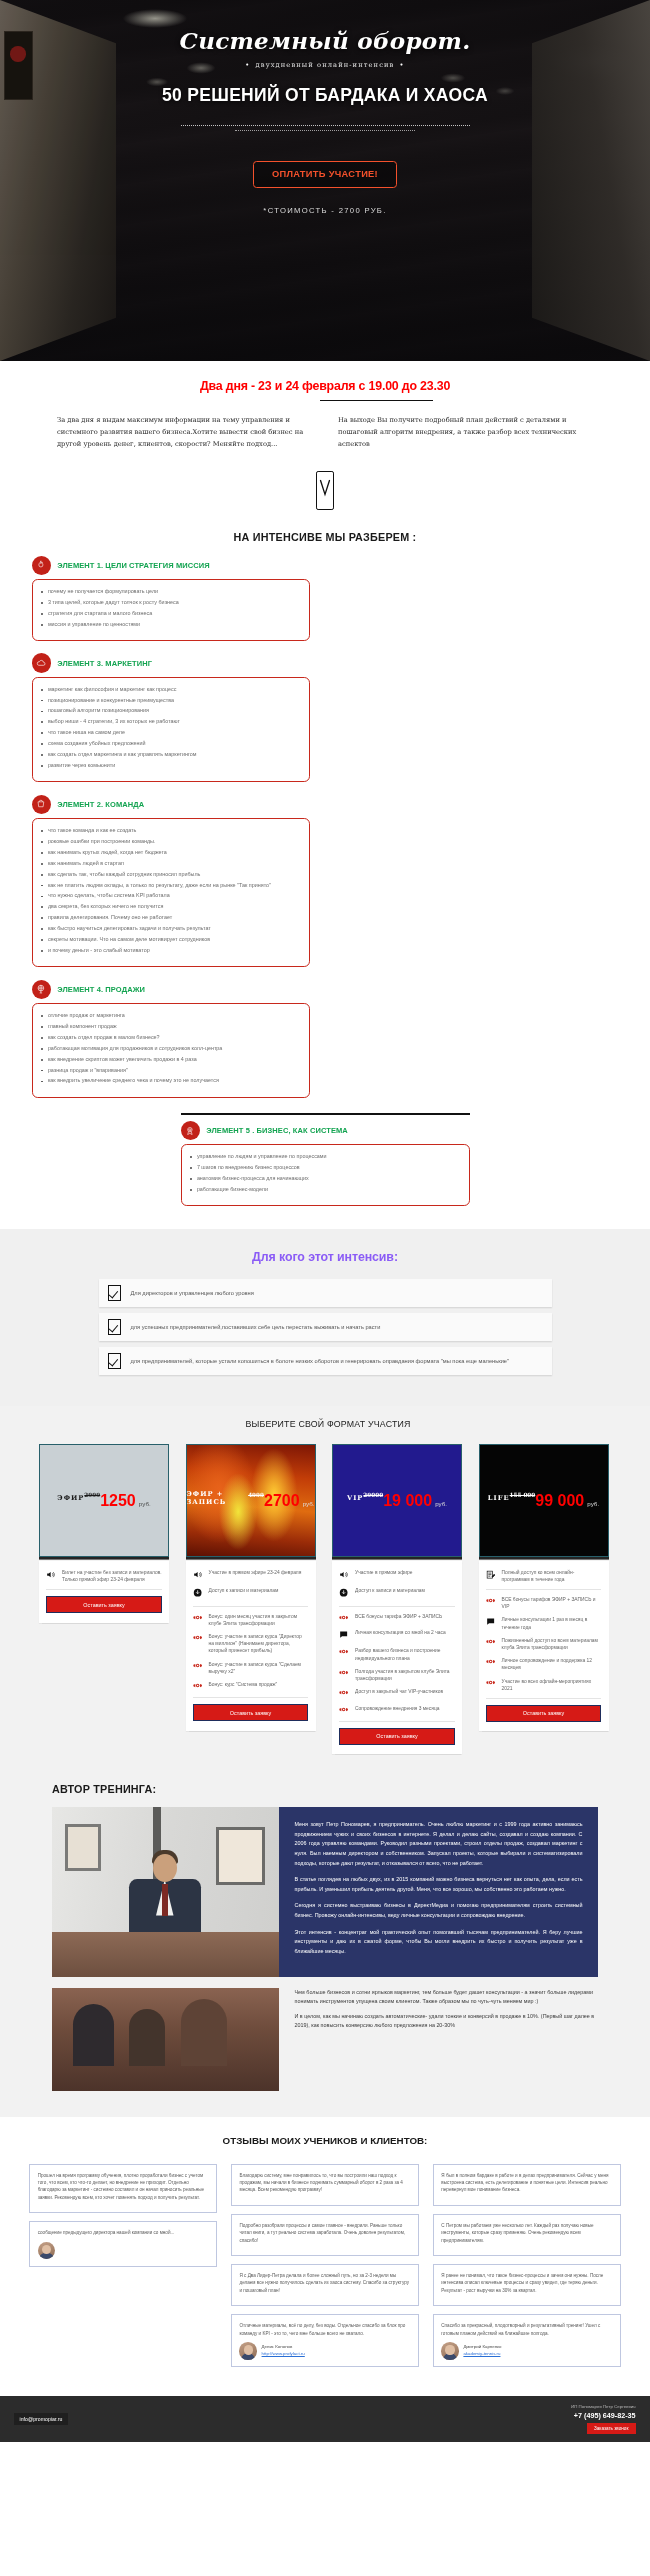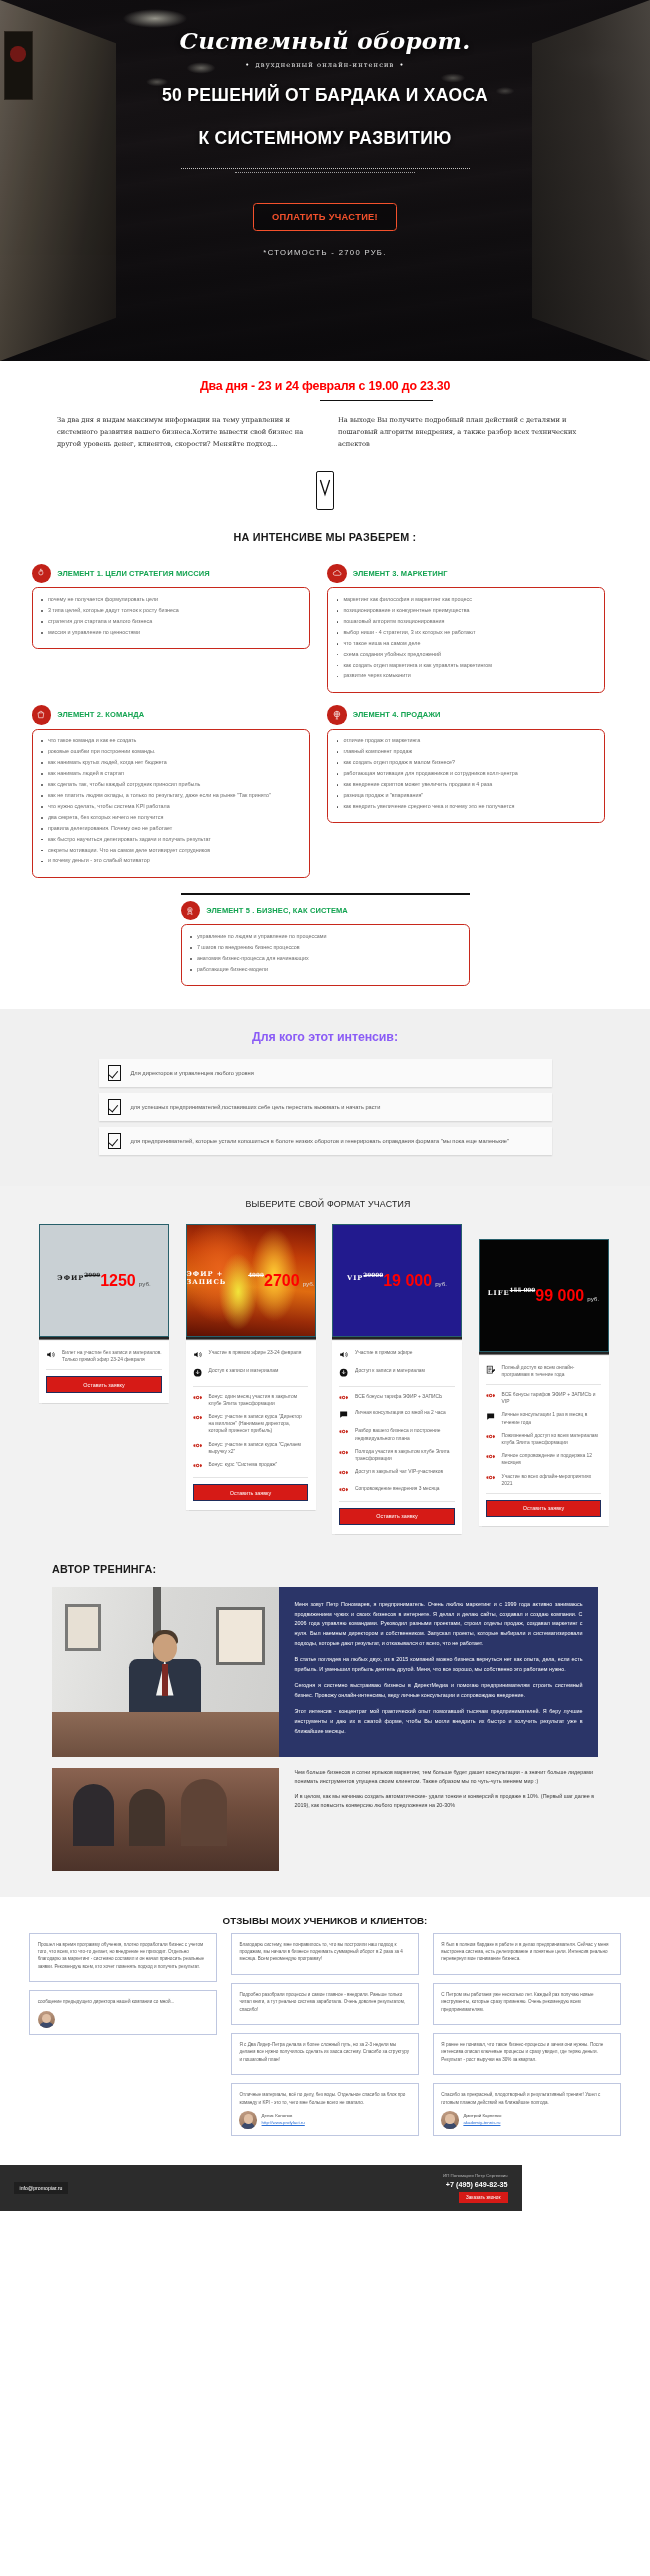--- a/index.html
+++ b/index.html
@@ -170,22 +170,22 @@
     text-align: center;
     font-weight: 700;
     font-size: 10.8px;
     letter-spacing: 0.2px;
     color: #1a1a1a;
     padding: 13.4px 0 3.1px;
   }
 
   
   .elements {
-    width: 587px; margin: 18px auto 0;
-    display: flex; flex-wrap: wrap; gap: 12.4px 17.5px;
+    width: 587px; margin: 10px auto 0;
+    display: flex; flex-wrap: wrap; gap: 12.4px 17.5px; flex-direction: column;
   }
   .el-col { width: 278px; }
   .el-head { display: flex; align-items: center; gap: 6.2px; margin-bottom: 4.1px; }
   .el-badge {
     width: 19.6px; height: 19.6px; flex: 0 0 19.6px;
     border-radius: 50%;
     background: #c22118;
     display: flex; align-items: center; justify-content: center;
     color: #fff;
   }
@@ -273,21 +273,21 @@
   }
   .plan-top.p1 { background: #c9d0d4; border-color: #28606b; }
   .plan-top.p2 {
     background:
       radial-gradient(ellipse 31px 62px at 40% 60%, #f2e53a 0%, rgba(242,229,58,0) 62%),
       radial-gradient(ellipse 36px 72px at 68% 45%, #ffcc33 0%, rgba(255,204,51,0) 65%),
       radial-gradient(ellipse 52px 77px at 25% 40%, #e8621a 0%, rgba(232,98,26,0) 70%),
       linear-gradient(185deg, #7d1605 0%, #c23d08 28%, #e06c10 55%, #9b2c08 80%, #5c1003 100%);
   }
   .plan-top.p3 { background: #221a8e; }
-  .plan-top.p4 { background: #050505; margin-top: 15px; }
+  .plan-top.p4 { background: #050505; }
   .plan-name {
     font-family: "DejaVu Serif", serif;
     font-weight: 700; font-size: 6.7px; letter-spacing: 1px;
     margin-bottom: 5.2px;
   }
   .plan-top.p1 .plan-name { color: #1b1b1b; }
   .plan-top.p2 .plan-name, .plan-top.p3 .plan-name, .plan-top.p4 .plan-name { color: #fff; }
   .plan-old {
     font-family: "DejaVu Serif", serif;
     font-weight: 700; font-size: 5.7px;
@@ -362,21 +362,21 @@
   .ab-p1 { position: absolute; left: 20.6px; top: 15.5px; width: 41px; height: 62px; background: #2e2a2e; border-radius: 20.6px 20.6px 0 0; }
   .ab-p2 { position: absolute; left: 77px; top: 20.6px; width: 36px; height: 57px; background: #43342c; border-radius: 18px 18px 0 0; }
   .ab-p3 { position: absolute; left: 129px; top: 11.3px; width: 46px; height: 67px; background: #5e4336; border-radius: 23px 23px 0 0; }
   .ab-text { flex: 1; font-size: 5.4px; line-height: 1.7; color: #3a3a3a; }
   .ab-text p { margin-bottom: 5.7px; }
 
   
   .reviews { width: 650px; background: #fff; padding: 17.5px 0 20.6px; }
   .reviews h2 {
     text-align: center; font-weight: 700; font-size: 9.8px;
-    color: #1a1a1a; margin-bottom: 7px;
+    color: #1a1a1a; margin-bottom: 18px;
   }
   .rev-cols { width: 592px; margin: 0 auto; display: flex; gap: 13.4px; }
   .rev-col { flex: 1; }
   .rev-card {
     border: 0.5px solid #bfc7e0;
     padding: 7.2px 7.7px 6.2px;
     margin-bottom: 8.2px;
     font-size: 4.6px; line-height: 1.6; color: #5a5a5a;
   }
   .rev-card p { margin-bottom: 4.6px; }
@@ -393,21 +393,21 @@
   }
   .rev-ava:before {
     content:""; position:absolute; left:1.5px; bottom:0; width:14.4px; height:6.7px;
     border-radius:7.2px 7.2px 0 0; background:#3b4a6b;
   }
   .rev-name { font-size: 4.4px; line-height: 1.5; color: #4a4a4a; }
   .rev-name a { color: #2a6fd6; }
 
   
   .footer {
-    width: 522px; background: #2c2c2c; color: #e2e2e2;
+    width: 650px; background: #2c2c2c; color: #e2e2e2;
     padding: 8.2px 14.4px; display: flex; align-items: center; justify-content: space-between;
     font-size: 5.2px;
   }
   .foot-mail { color: #fff; background: #1f1f1f; padding: 3.1px 5.2px; font-size: 5.2px; }
   .foot-right { text-align: right; }
   .foot-phone { color: #fff; font-size: 7.2px; font-weight: 700; margin-bottom: 3.1px; }
   .foot-btn {
     background: #d61a16; color: #fff; border: none;
     padding: 3.1px 7.2px; font-size: 4.6px; cursor: pointer;
   }
@@ -419,21 +419,20 @@
 <div class="hero">
   <div class="hero-bglights"></div>
   <div class="hero-wall-l"></div>
   <div class="hero-wall-r"></div>
   <div class="hero-inner">
     <div class="hero-script">Системный оборот.</div>
     <div class="hero-sub">
       <span class="dot">•</span><span>двухдневный  онлайн-интенсив</span><span class="dot">•</span>
     </div>
     <div class="hero-big">50 РЕШЕНИЙ ОТ БАРДАКА  И  ХАОСА</div>
-    <div class="hero-big">К СИСТЕМНОМУ РАЗВИТИЮ</div>
     <div class="hero-dots"></div>
     <div class="hero-dots2"></div>
     <div class="hero-btn">ОПЛАТИТЬ УЧАСТИЕ!</div>
     <div class="hero-price">*СТОИМОСТЬ - 2700 РУБ.</div>
   </div>
 </div>
 
 <div class="datebar">
   <h2>Два дня - 23 и 24 февраля с 19.00 до 23.30</h2>
   <div class="date-rule"></div>

